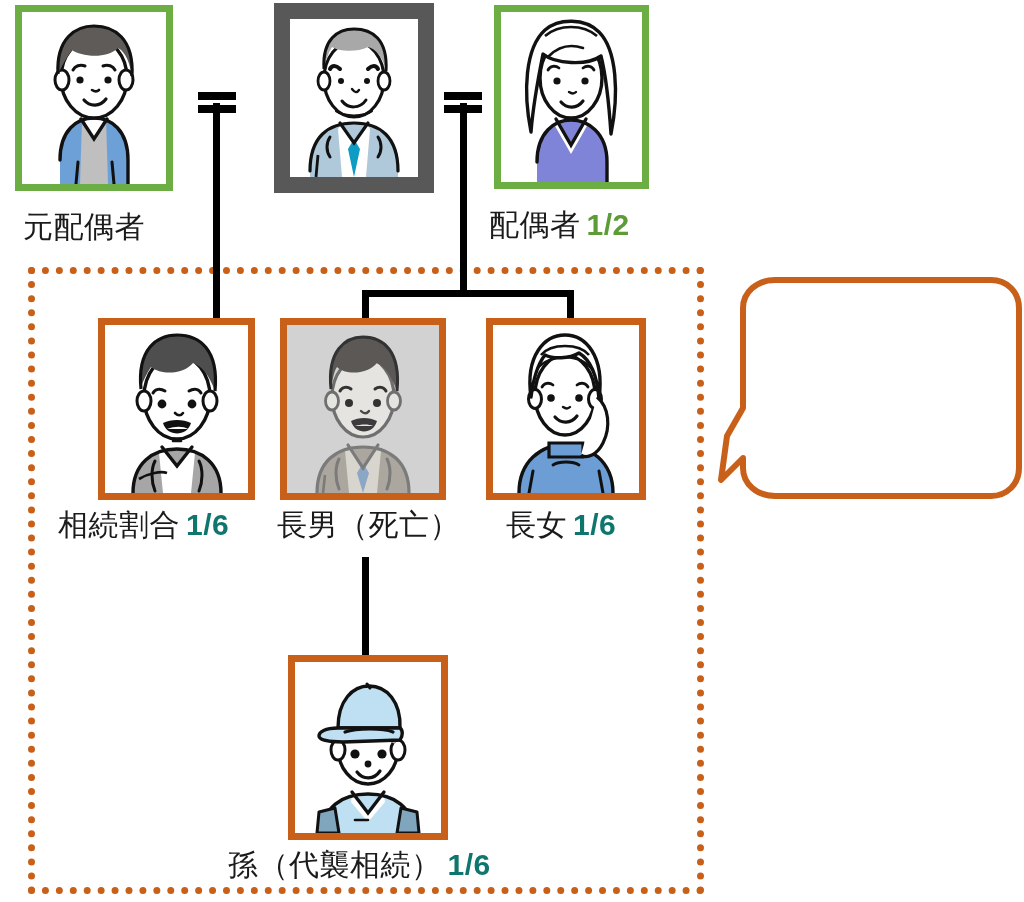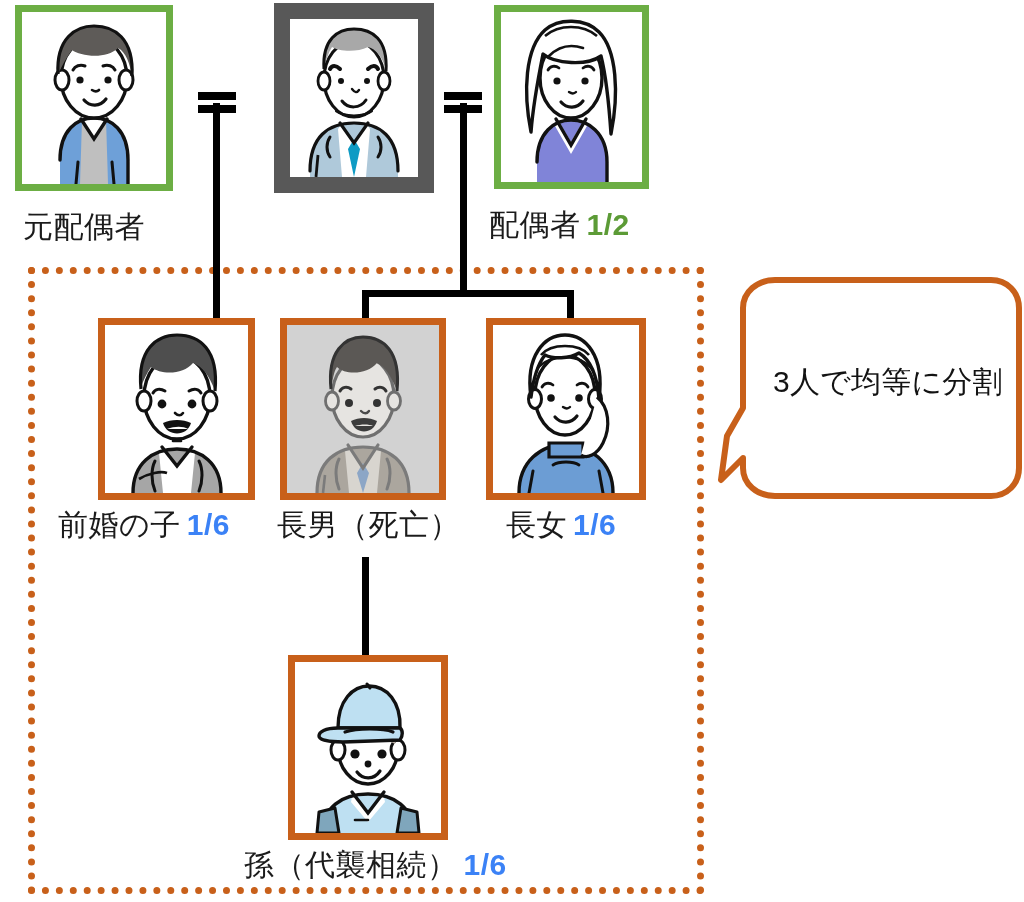--- a/index.html
+++ b/index.html
@@ -41,21 +41,21 @@
   .caption{
     position:absolute;
     white-space:nowrap;
     font-size:30px;
     line-height:1;
     color:#1b1b1b;
     letter-spacing:0.5px;
   }
   .caption .share{margin-left:6px;font-family:"Liberation Sans",sans-serif;font-weight:bold;}
   .share.green{color:#5C9B36;}
-  .share.orange{color:#3b82f6;}
+  .share.orange{color:#0f766e;}
 
   
   .vline{position:absolute;background:#000000;width:7px;}
   .hline{position:absolute;background:#000000;height:7px;}
   .eqbar{position:absolute;background:#000000;height:8px;width:38px;}
 
   
   .callout{position:absolute;left:706px;top:272px;width:312px;height:232px;}
   .callout-text{
     position:absolute;
@@ -189,21 +189,21 @@
         <path d="M84 66 C89 63 94 64 96 68" fill="none" stroke="#111" stroke-width="3" stroke-linecap="round"></path>
         <circle cx="57" cy="79" r="4.4" fill="#111"></circle>
         <circle cx="87" cy="79" r="4.4" fill="#111"></circle>
         <path d="M70 88 C73 91 76 91 78 88" fill="none" stroke="#111" stroke-width="2.6" stroke-linecap="round"></path>
         <path d="M58 98 C62 112 82 112 86 98 C78 94 66 94 58 98 Z" fill="#111"></path>
         <path d="M62 104 C70 101 78 101 83 104" fill="#ffffff"></path>
         <path d="M68 116 L76 116" stroke="#111" stroke-width="2.6" stroke-linecap="round"></path>
       </svg>
     </div>
     <div class="caption" style="left:-40px;top:192px;">
-      <span>前婚の子</span><span class="share orange">1/6</span>
+      <span>相続割合</span><span class="share orange">1/6</span>
     </div>
   </div>
 
   <div class="person" style="left:273px;top:318px;">
     <div class="frame orange dead-bg" style="width:166px;height:182px;">
       <svg class="portrait" viewBox="0 0 152 168">
         <rect x="0" y="0" width="152" height="168" fill="#d2d2d2"></rect>
         <path d="M30 168 C30 136 50 122 76 122 C102 122 122 136 122 168 Z" fill="#ABA69E"></path>
         <path d="M62 120 L76 142 L90 120 L94 126 L90 168 L62 168 L58 126 Z" fill="#d8d5cf"></path>
         <path d="M76 138 L70 148 L76 168 L82 148 Z" fill="#8CA6C6"></path>
@@ -279,27 +279,26 @@
         <path d="M43 66 C43 38 58 24 74 24 C92 24 106 40 105 66 Z" fill="#BEE0F2" stroke="#111" stroke-width="3.4" stroke-linejoin="round"></path>
         <path d="M43 66 C30 66 24 70 24 74 C24 78 34 80 48 80 L105 78 C108 74 108 68 105 66 Z" fill="#BEE0F2" stroke="#111" stroke-width="3.4" stroke-linejoin="round"></path>
         <path d="M50 70 C62 66 88 66 98 70" fill="none" stroke="#111" stroke-width="3.2" stroke-linecap="round"></path>
         <path d="M72 22 L75 26" stroke="#111" stroke-width="3" stroke-linecap="round"></path>
         <circle cx="60" cy="92" r="4.6" fill="#111"></circle>
         <circle cx="87" cy="92" r="4.6" fill="#111"></circle>
         <circle cx="73" cy="102" r="3.4" fill="#111"></circle>
         <path d="M62 110 C68 118 79 118 85 109" fill="none" stroke="#111" stroke-width="3.2" stroke-linecap="round"></path>
       </svg>
     </div>
-    <div class="caption" style="left:-60px;top:195px;margin-left:16px;">
+    <div class="caption" style="left:-60px;top:195px;">
       <span>孫（代襲相続）</span><span class="share orange">1/6</span>
     </div>
   </div>
 
   <div class="callout">
     <svg width="312" height="232" viewBox="0 0 312 232">
       <path d="M30 36 C30 20 44 8 62 8 L278 8 C294 8 306 20 306 36 L306 196 C306 212 294 224 278 224 L62 224 C44 224 30 212 30 196 L30 186 L8 208 L14 164 L30 136 Z" fill="#ffffff" stroke="#C8601A" stroke-width="6" stroke-linejoin="round"></path>
     </svg>
     <div class="callout-text">
-      <div>3人で均等に分割</div>
     </div>
   </div>
 
 </div>
 
 </body></html>

